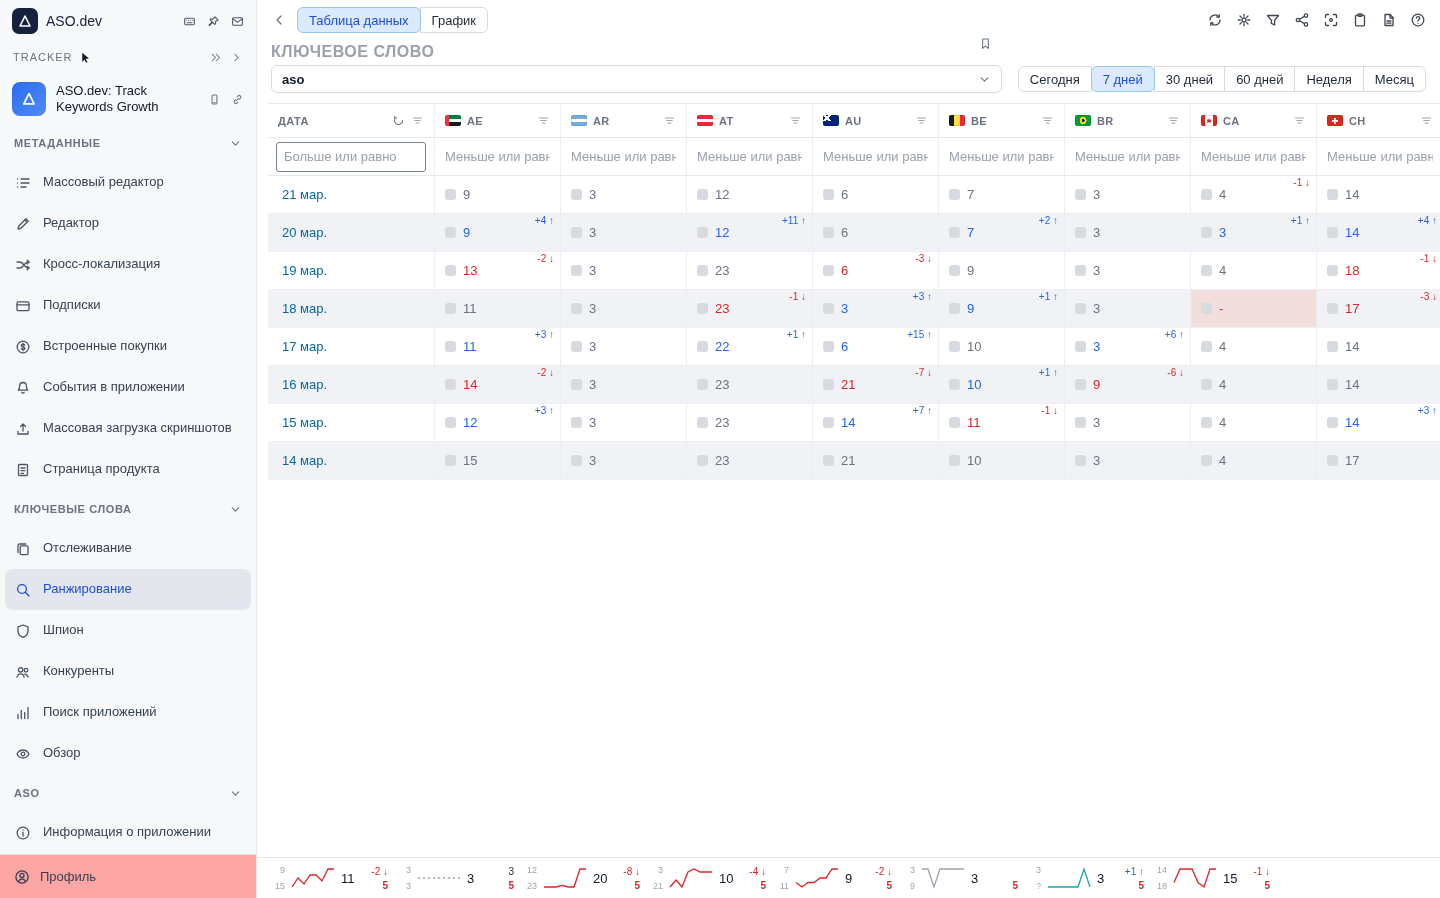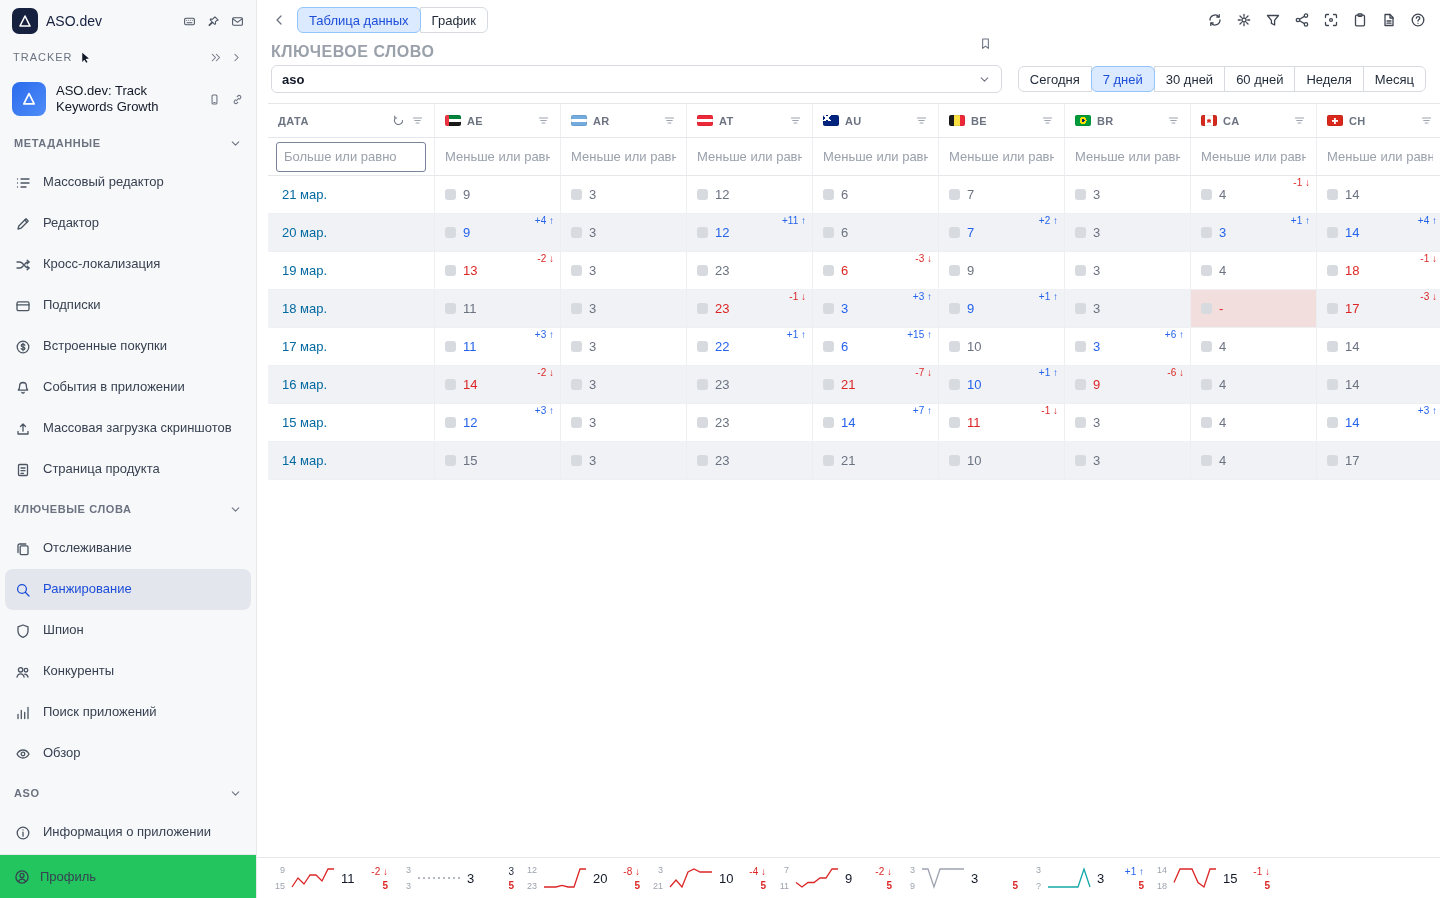--- a/index.html
+++ b/index.html
@@ -20,21 +20,21 @@
   .app-icon{width:34px;height:34px;border-radius:8px;background:linear-gradient(135deg,#2b6bec,#4e8df8);display:flex;align-items:center;justify-content:center;flex:none}
   .app-title{flex:1;font-size:13px;line-height:1.25;color:#111827}
   .app-actions{display:flex;gap:10px;color:#6b7280}
   .sb-scroll{flex:1;overflow:hidden;display:flex;flex-direction:column}
   .section-header{height:38px;display:flex;align-items:center;justify-content:space-between;padding:0 14px;color:#6b7280;font-size:11px;font-weight:700;letter-spacing:.6px;cursor:pointer;flex:none}
   .sb-item{min-height:41px;display:flex;align-items:center;gap:12px;padding:5px 10px;margin:0 5px;border-radius:8px;font-size:13px;color:#374151;cursor:pointer;flex:none}
   .sb-item .icon{color:#4b5563;flex:none}
   .sb-item.selected{background:#e3e7ed;color:#1d4ed8}
   .sb-item.selected .icon{color:#1d4ed8}
   .sb-item-label{line-height:1.25}
-  .sb-footer{height:44px;border-top:1px solid #e7e9ec;display:flex;align-items:center;gap:10px;padding:0 14px;font-size:13px;color:#374151;flex:none;background:#22c55e}
+  .sb-footer{height:44px;border-top:1px solid #e7e9ec;display:flex;align-items:center;gap:10px;padding:0 14px;font-size:13px;color:#374151;flex:none;background:#fca5a5}
 
   
   .icon{width:16px;height:16px;display:inline-flex;align-items:center;justify-content:center;flex:none}
   .icon svg{width:100%;height:100%;display:block}
   .icon.sm{width:13px;height:13px}
 
   
   main{flex:1;display:flex;flex-direction:column;overflow:hidden;min-width:0}
   .topbar{height:40px;display:flex;align-items:center;gap:10px;padding:0 14px;flex:none}
   .back{color:#6b7280}

